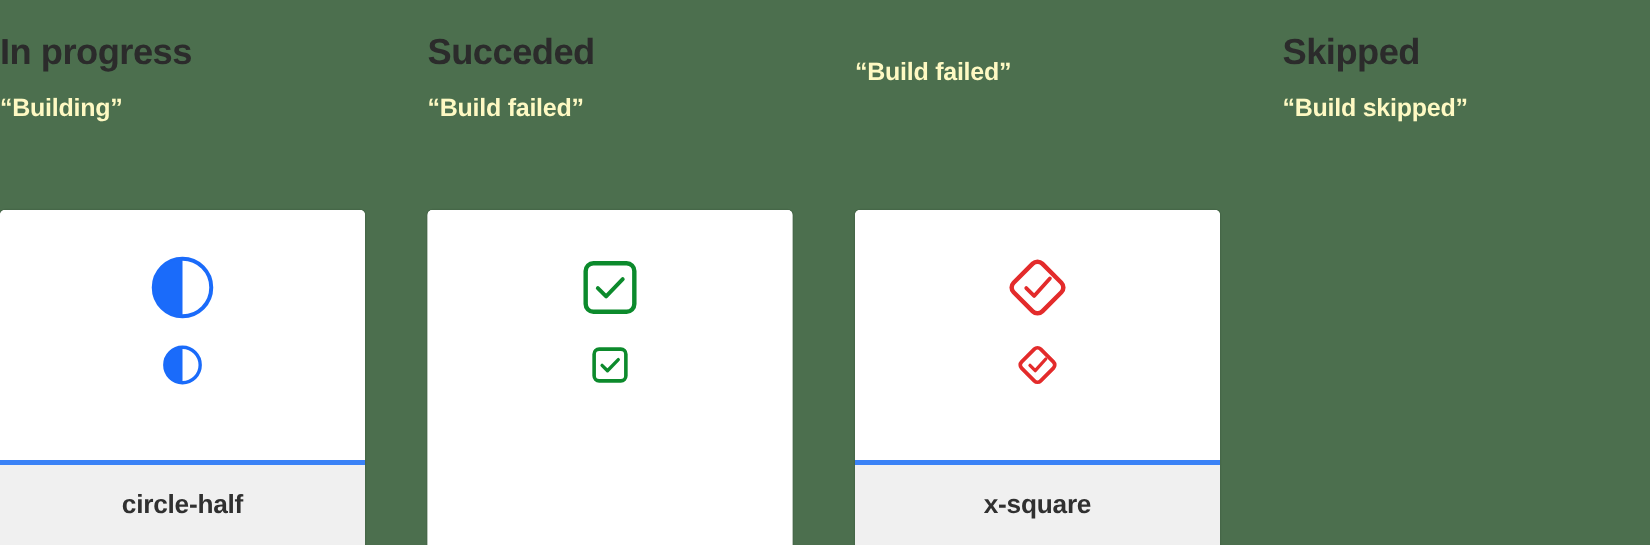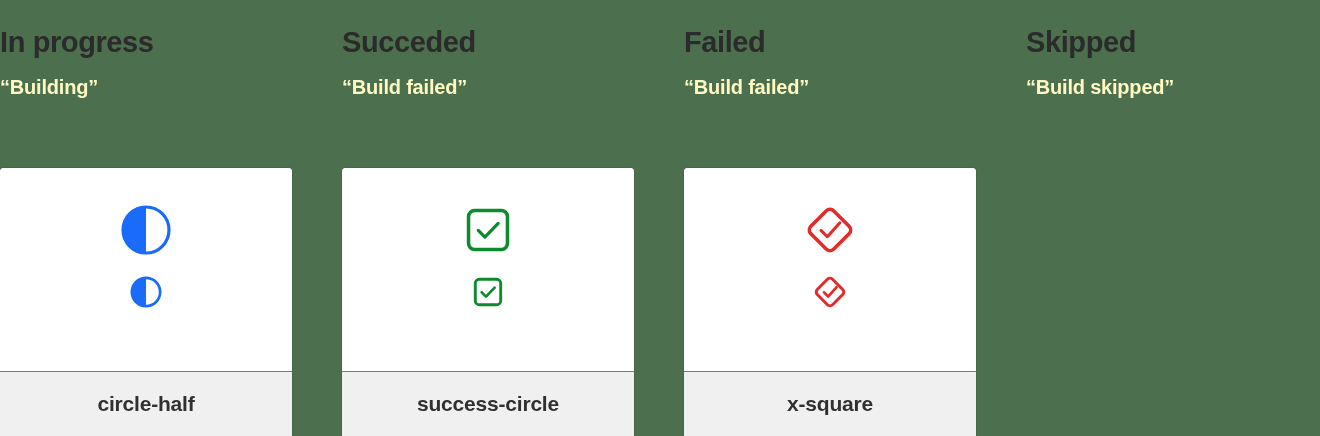--- a/index.html
+++ b/index.html
@@ -104,21 +104,21 @@
     display: flex;
     align-items: center;
     justify-content: center;
   }
 
   .icon-slot-lg svg, .icon-slot-sm svg { display: block; }
 
   .card-footer {
     flex: 0 0 64px;
     background: #f0f0f0;
-    border-top: 1px solid #3b82f6;
+    border-top: 4px solid #3b82f6;
     display: flex;
     align-items: center;
     justify-content: center;
   }
 
   .icon-name {
     font-size: 21px;
     font-weight: bold;
     color: #303030;
     letter-spacing: -0.2px;
@@ -168,29 +168,25 @@
             <path d="M15 26.5 L22.5 34 L37.5 18.5" fill="none" stroke="#0c8a2c" stroke-width="3.6" stroke-linecap="round" stroke-linejoin="round"></path>
           </svg>
         </span>
         <span class="icon-slot-sm">
           <svg width="30" height="30" viewBox="0 0 52 52">
             <rect x="4" y="4" width="44" height="44" rx="7" ry="7" fill="none" stroke="#0c8a2c" stroke-width="5"></rect>
             <path d="M15 26.5 L22.5 34 L37.5 18.5" fill="none" stroke="#0c8a2c" stroke-width="4.6" stroke-linecap="round" stroke-linejoin="round"></path>
           </svg>
         </span>
       </div>
-      <div class="card-footer">
-        <span class="icon-name">success-circle</span>
-      </div>
     </div>
   </div>
 
   <div class="column col-2">
     <div class="heading-wrap">
-      <div class="col-title">Failed</div>
       <div class="col-subtitle">“Build failed”</div>
     </div>
     <div class="card">
       <div class="card-body">
         <span class="icon-slot-lg">
           <svg width="54" height="54" viewBox="0 0 60 60">
             <g transform="rotate(45 30 30)">
               <rect x="12" y="12" width="36" height="36" rx="6" ry="6" fill="none" stroke="#e32b2b" stroke-width="4"></rect>
             </g>
             <path d="M20 30.5 L27 37.5 L41 22" fill="none" stroke="#e32b2b" stroke-width="3.4" stroke-linecap="round" stroke-linejoin="round"></path>

